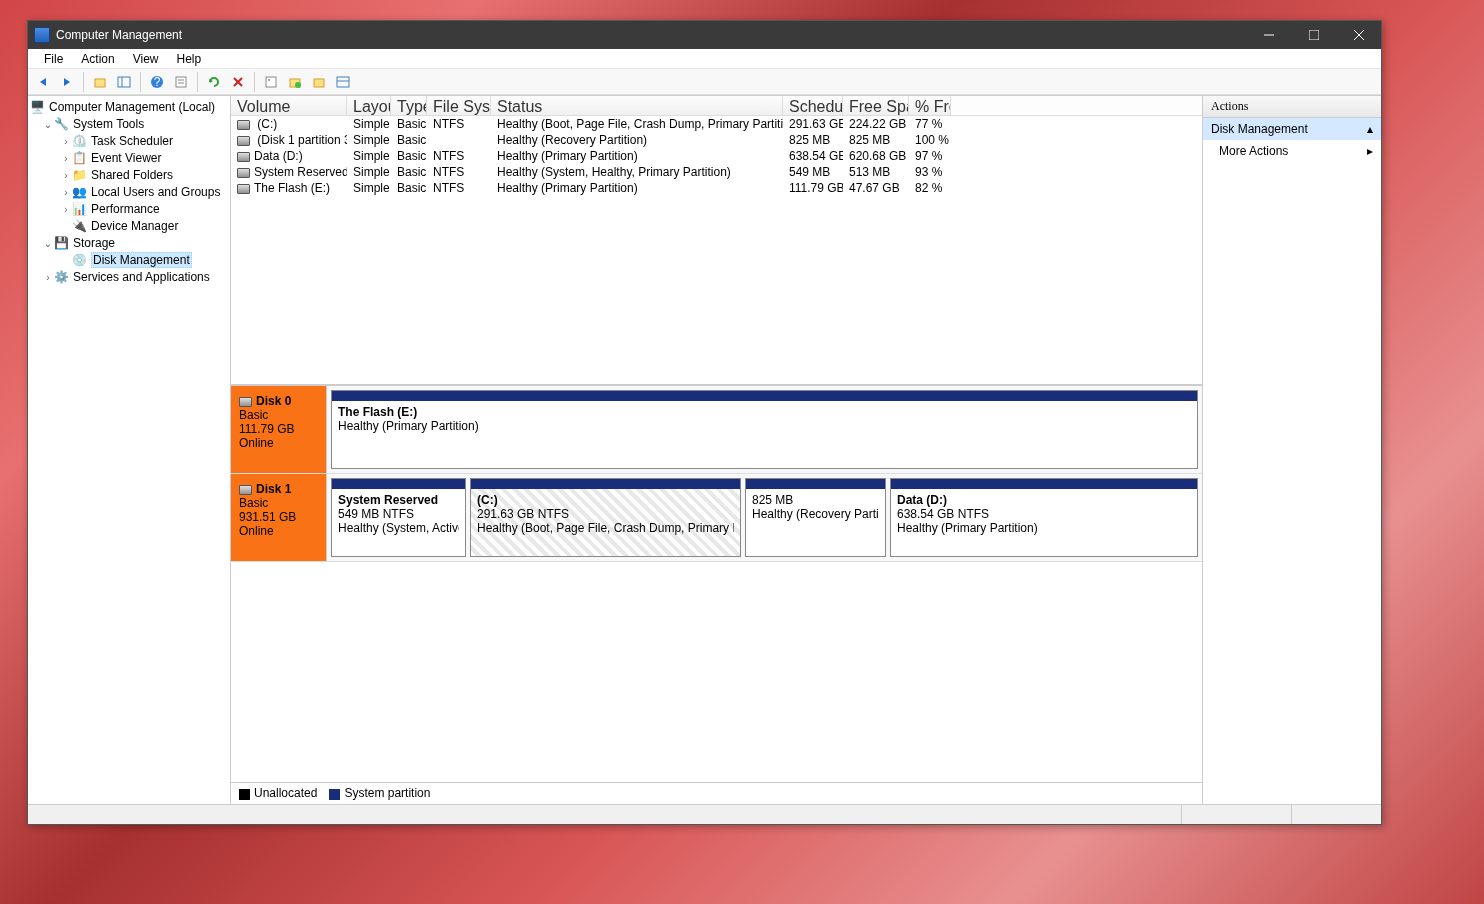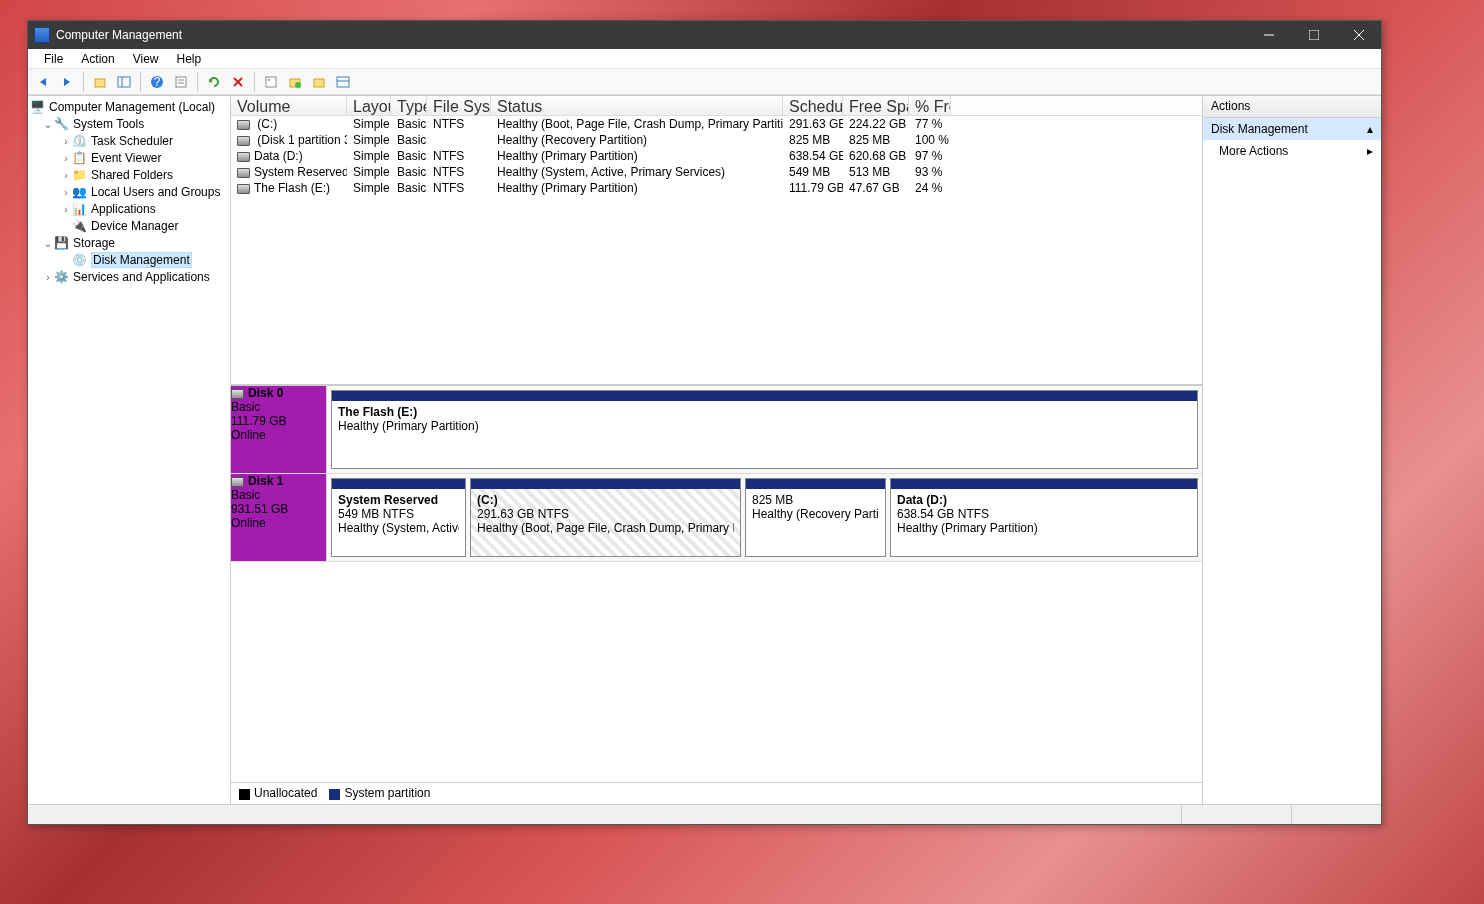--- a/index.html
+++ b/index.html
@@ -22,33 +22,33 @@
 .treeicon { width:16px; height:16px; margin-right:3px; display:inline-flex; align-items:center; justify-content:center; }
 .centerpanel { flex:1; display:flex; flex-direction:column; border-right:1px solid #ccc; }
 .listview { height:290px; border-bottom:2px solid #ccc; overflow:hidden; background:#fff; }
 .listheader { display:flex; height:20px; background:#fdfdfd; border-bottom:1px solid #ddd; }
 .lhcell { border-right:1px solid #ddd; padding:2px 6px; background:linear-gradient(#fdfdfd,#f0f0f0); font-size:16px; color:#333; cursor:pointer; overflow:hidden; white-space:nowrap; }
 .listrow { display:flex; height:16px; align-items:center; cursor:pointer; }
 .lcell { padding:0 6px; font-size:12px; overflow:hidden; white-space:nowrap; }
 .diskicon { width:13px; height:10px; background:linear-gradient(#e0e0e0,#909090); border:1px solid #555; border-radius:1px; display:inline-block; margin-right:4px; vertical-align:middle; }
 .graphview { flex:1; background:#f8f8f8; overflow:auto; }
 .diskrow { display:flex; min-height:88px; border-bottom:1px solid #ddd; background:#f8f8f8; }
-.diskinfo { width:96px; background:#a21caf; border-right:1px solid #ccc; }
+.diskinfo { width:96px; padding:8px; background:#f97316; border-right:1px solid #ccc; }
 .diskinfo .dname { font-weight:bold; }
 .partitions { flex:1; display:flex; padding:4px; gap:4px; }
 .partbox { border:1px solid #888; background:#fff; display:flex; flex-direction:column; min-width:0; cursor:pointer; }
 .partbox.hatched .partbody { background:repeating-linear-gradient(45deg,#fff,#fff 4px,#e8e8e8 4px,#e8e8e8 8px); }
 .partheader { height:10px; background:#1a2d7a; }
 .partbody { flex:1; padding:4px 6px; font-size:12px; overflow:hidden; }
 .partbody .pname { font-weight:bold; white-space:nowrap; }
 .partbody div { white-space:nowrap; overflow:hidden; }
 .legend { height:22px; border-top:1px solid #ccc; background:#fff; display:flex; align-items:center; padding-left:8px; gap:12px; font-size:12px; }
 .lgbox { width:11px; height:11px; display:inline-block; margin-right:4px; vertical-align:middle; }
 .actionspanel { width:178px; background:#fff; }
-.actionshdr { height:22px; background:linear-gradient(#f8f8f8,#e8e8e8); border-bottom:1px solid #ccc; padding:3px 8px; font-weight:400; }
+.actionshdr { height:22px; background:linear-gradient(#f8f8f8,#e8e8e8); border-bottom:1px solid #ccc; padding:3px 8px; font-weight:400;font-family:Liberation Serif, serif; }
 .actionitem { padding:4px 8px 4px 16px; cursor:pointer; display:flex; align-items:center; justify-content:space-between; }
 .actionitem.hdr { background:#d4e8ff; padding-left:8px; }
 .statusbar { height:22px; background:#f0f0f0; border-top:1px solid #ccc; display:flex; }
 .statusbar div { border-left:1px solid #ccc; padding:2px 8px; }
 .statusbar div:first-child { flex:1; border-left:none; }
 svg { display:block; }
 </style>
 </head>
 <body>
 
@@ -184,21 +184,21 @@
           <span class="label">Shared Folders</span>
         </div>
       <div class="treenode" style="padding-left:32px">
           <span class="expander">›</span>
           <span class="treeicon">👥</span>
           <span class="label">Local Users and Groups</span>
         </div>
       <div class="treenode" style="padding-left:32px">
           <span class="expander">›</span>
           <span class="treeicon">📊</span>
-          <span class="label">Applications</span>
+          <span class="label">Performance</span>
         </div>
       <div class="treenode" style="padding-left:44px">
           <span class="treeicon">🔌</span>
           <span class="label">Device Manager</span>
         </div>
       <div class="treenode" style="padding-left:14px">
           <span class="expander">⌄</span>
           <span class="treeicon">💾</span>
           <span class="label">Storage</span>
         </div>
@@ -254,34 +254,34 @@
               <div class="lcell" style="width:292px">Healthy (Primary Partition)</div>
               <div class="lcell" style="width:60px">638.54 GB</div>
               <div class="lcell" style="width:66px">620.68 GB</div>
               <div class="lcell" style="width:42px">97 %</div>
             </div>
             <div class="listrow">
               <div class="lcell" style="width:116px"><span class="diskicon"></span>System Reserved</div>
               <div class="lcell" style="width:44px">Simple</div>
               <div class="lcell" style="width:36px">Basic</div>
               <div class="lcell" style="width:64px">NTFS</div>
-              <div class="lcell" style="width:292px">Healthy (System, Active, Primary Services)</div>
+              <div class="lcell" style="width:292px">Healthy (System, Healthy, Primary Partition)</div>
               <div class="lcell" style="width:60px">549 MB</div>
               <div class="lcell" style="width:66px">513 MB</div>
               <div class="lcell" style="width:42px">93 %</div>
             </div>
             <div class="listrow">
               <div class="lcell" style="width:116px"><span class="diskicon"></span>The Flash (E:)</div>
               <div class="lcell" style="width:44px">Simple</div>
               <div class="lcell" style="width:36px">Basic</div>
               <div class="lcell" style="width:64px">NTFS</div>
               <div class="lcell" style="width:292px">Healthy (Primary Partition)</div>
               <div class="lcell" style="width:60px">111.79 GB</div>
               <div class="lcell" style="width:66px">47.67 GB</div>
-              <div class="lcell" style="width:42px">24 %</div>
+              <div class="lcell" style="width:42px">82 %</div>
             </div>
           </div>
       </div>
 
       <div class="graphview">
         <div id="diskrows">
             <div class="diskrow">
               <div class="diskinfo">
                 <div class="dname"><span class="diskicon"></span>Disk 0</div>
                 <div>Basic</div>

